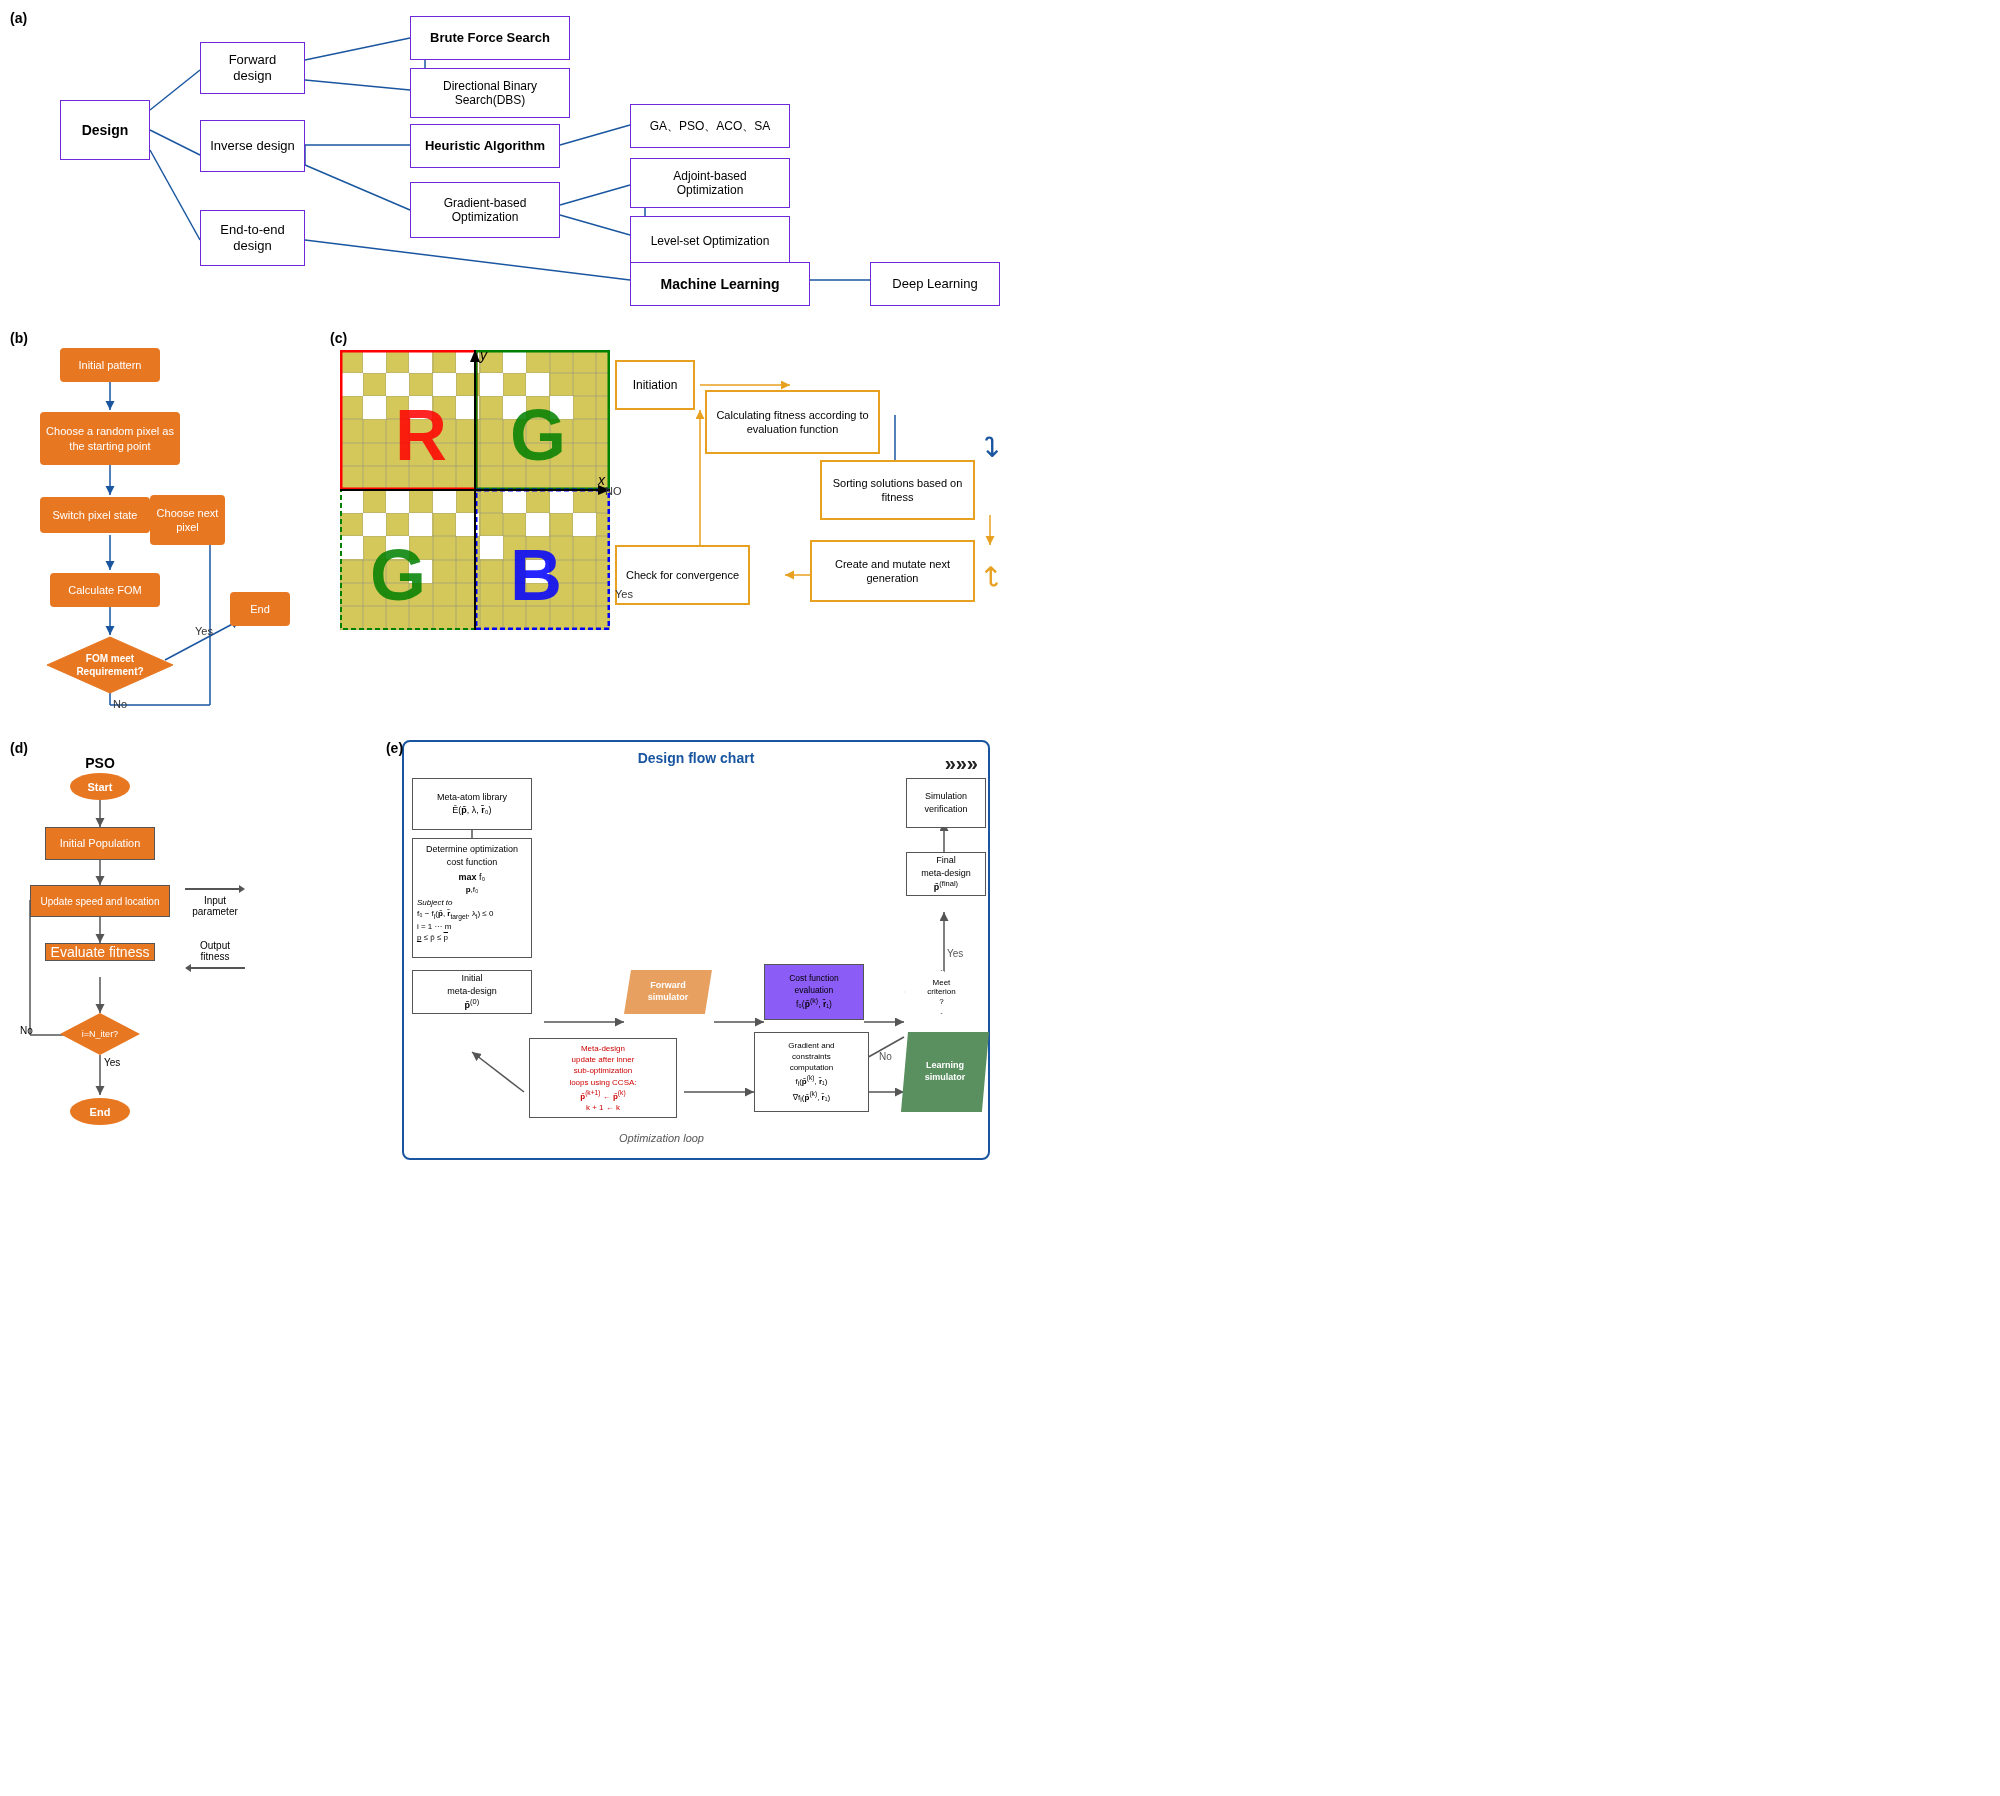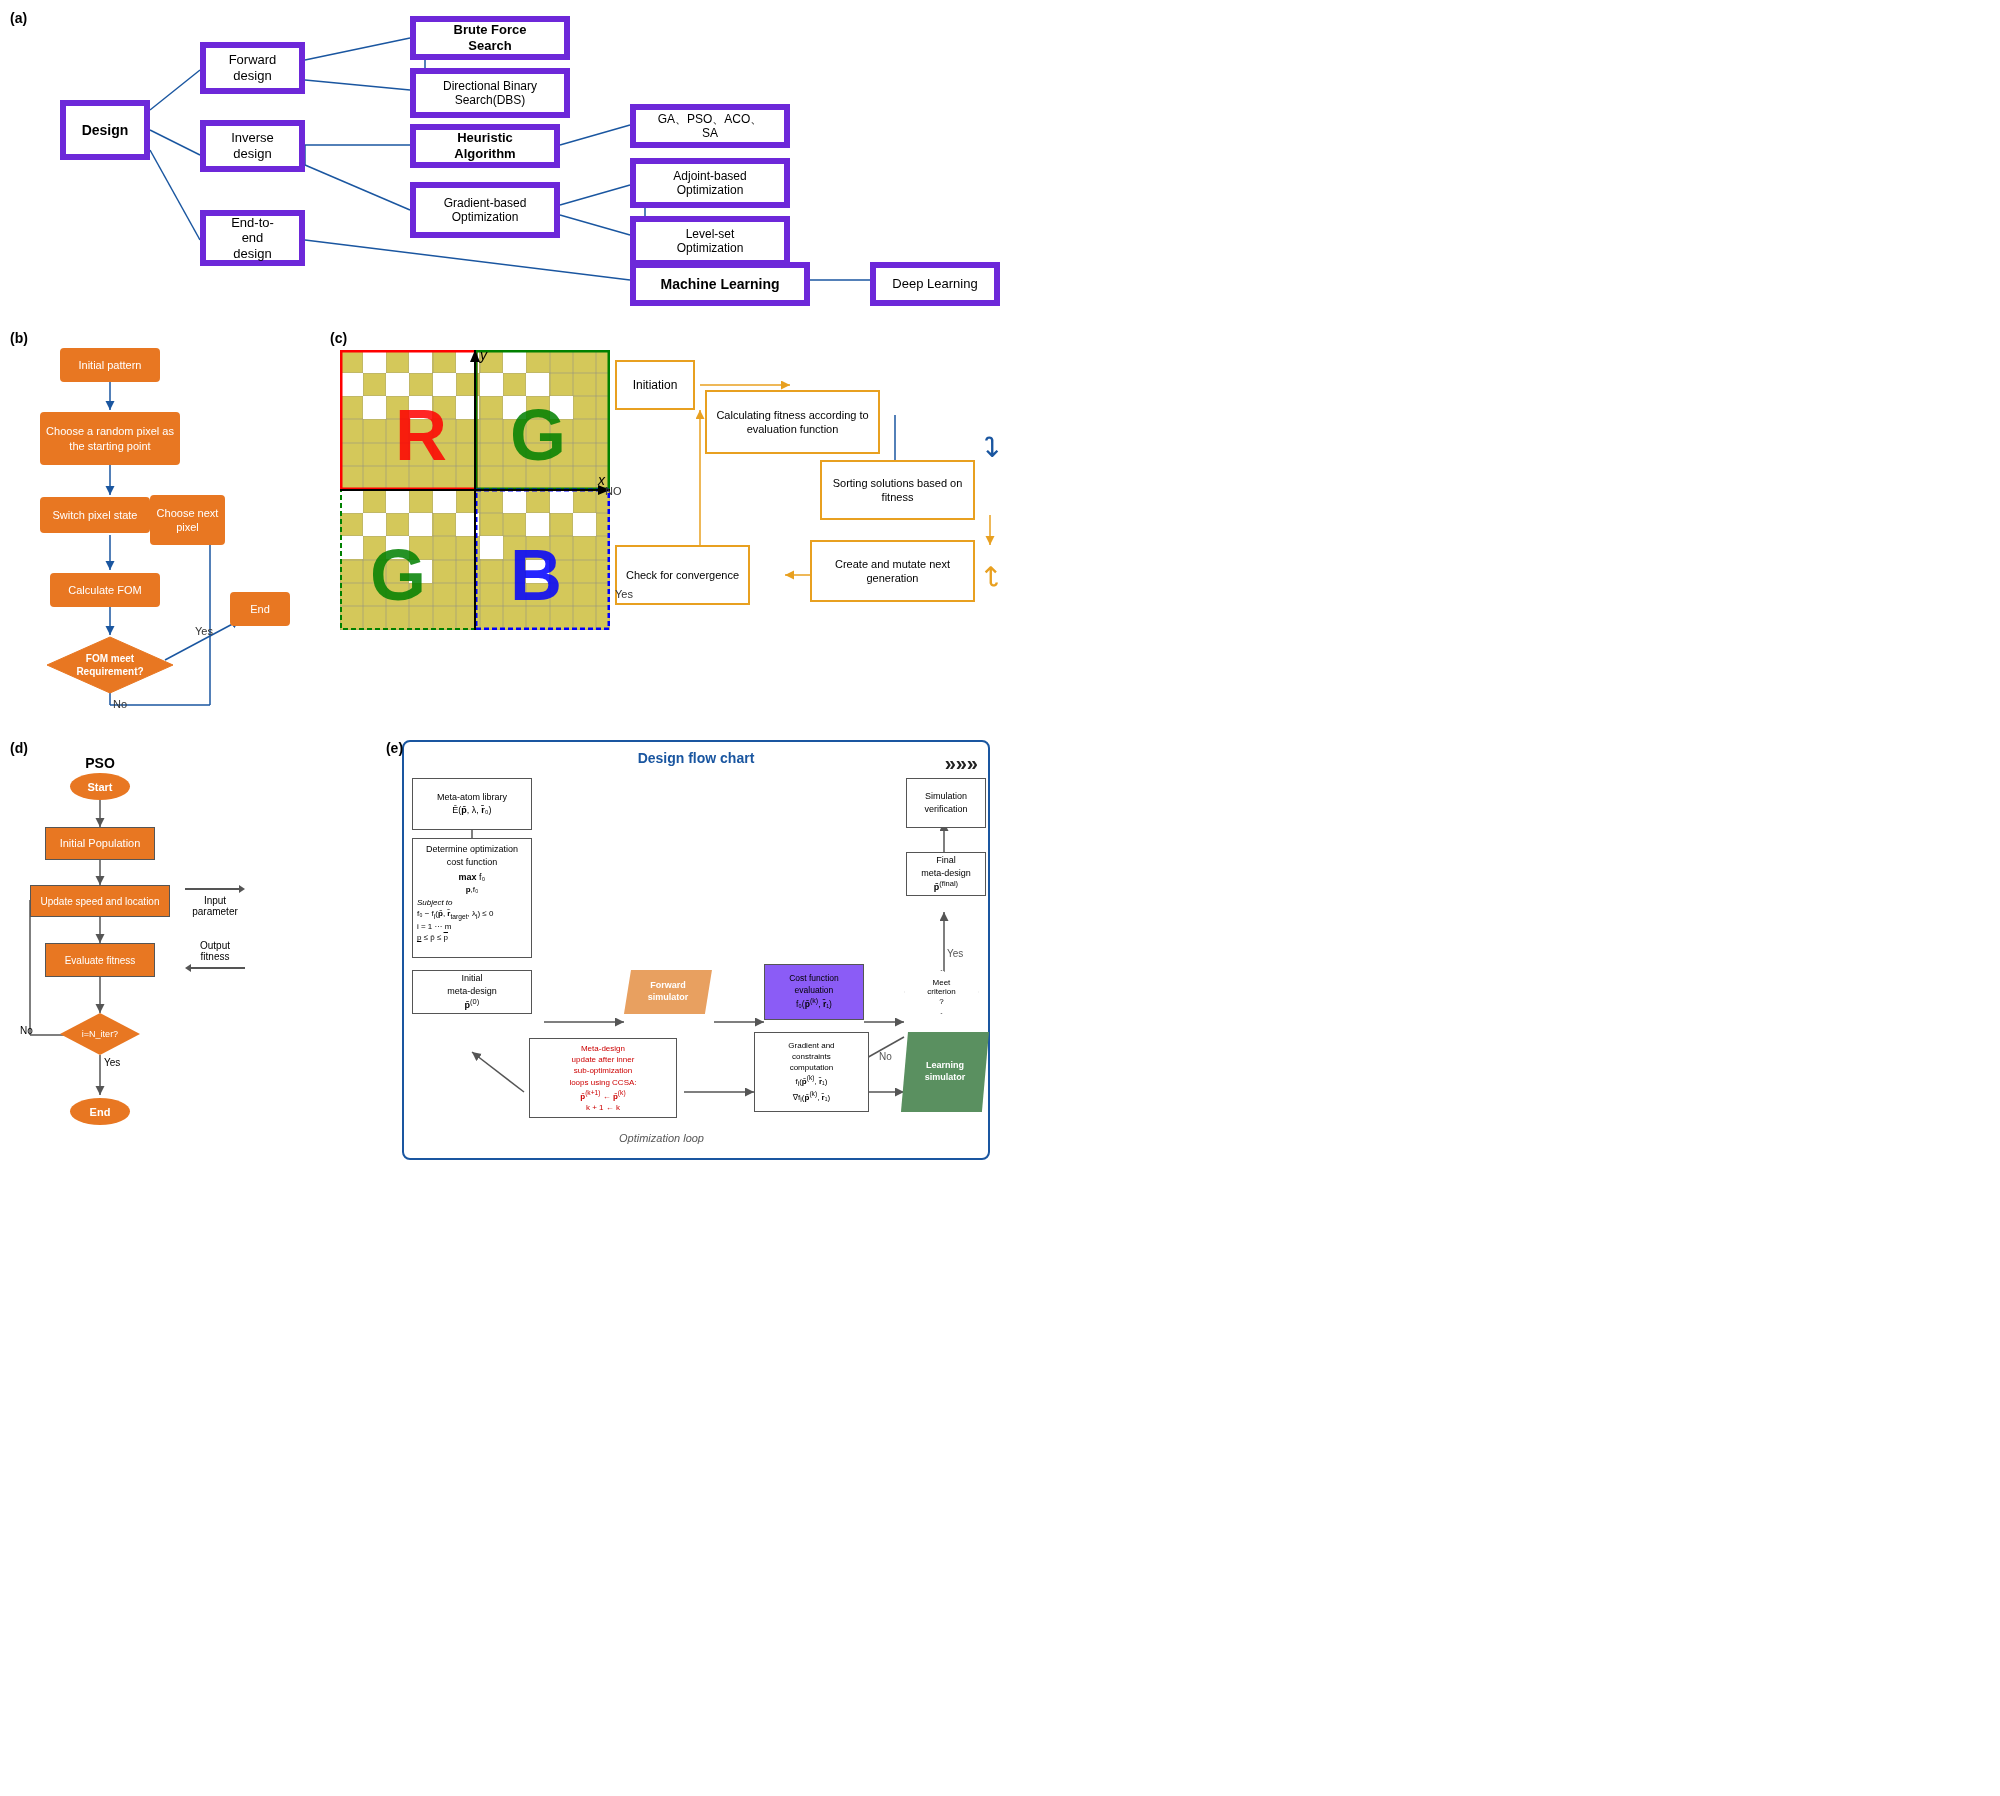--- a/index.html
+++ b/index.html
@@ -8,27 +8,27 @@
       font-family: Arial, sans-serif;
       font-size: 13px;
       width: 1000px;
       min-height: 900px;
       padding: 10px;
     }
 
     
     .box {
       position: absolute;
-      border: 6px solid #6d28d9;
+      border: 1px solid #6d28d9;
       background: #fff;
       text-align: center;
       display: flex;
       align-items: center;
       justify-content: center;
-      padding: 4px 16px;
+      padding: 4px 8px;
       line-height: 1.2;
     }
     .box-orange {
       background: #e87722;
       border: 2px solid #e87722;
       color: #fff;
       border-radius: 4px;
     }
 
     
@@ -345,21 +345,21 @@
       </svg>
 
       <div style="position:absolute; left:50px; top:18px; width:60px; height:27px; background:#e87722; border-radius:50%; display:flex; align-items:center; justify-content:center; color:white; font-size:11px; font-weight:bold;">Start</div>
 
       <div style="position:absolute; left:25px; top:72px; width:110px; height:33px; border:1.5px solid #555; background:#e87722; color:white; display:flex; align-items:center; justify-content:center; font-size:11px; text-align:center; line-height:1.3;">Initial
 Population</div>
 
       <div style="position:absolute; left:10px; top:130px; width:140px; height:32px; border:1.5px solid #555; background:#e87722; color:white; display:flex; align-items:center; justify-content:center; font-size:10px; text-align:center;">Update speed
 and location</div>
 
-      <div style="position:absolute; left:25px; top:188px; width:110px; height:34px; border:1.5px solid #555; background:#e87722; color:white; display:flex; align-items:center; justify-content:center; font-size:10px; text-align:center;">Evaluate
+      <div style="position:absolute; left:25px; top:188px; width:110px; height:18px; border:1.5px solid #555; background:#e87722; color:white; display:flex; align-items:center; justify-content:center; font-size:14px; text-align:center;">Evaluate
 fitness</div>
 
       <div style="position:absolute; left:40px; top:258px; width:80px; height:42px; clip-path:polygon(50% 0%,100% 50%,50% 100%,0% 50%); background:#e87722; display:flex; align-items:center; justify-content:center; color:white; font-size:9px; text-align:center;">i=N_iter?</div>
 
       <span style="position:absolute; left:0px; top:270px; font-size:10px;">No</span>
 
       <span style="position:absolute; left:84px; top:302px; font-size:10px;">Yes</span>
 
       <div style="position:absolute; left:50px; top:343px; width:60px; height:27px; background:#e87722; border-radius:50%; display:flex; align-items:center; justify-content:center; color:white; font-size:11px; font-weight:bold;">End</div>
     </div>

